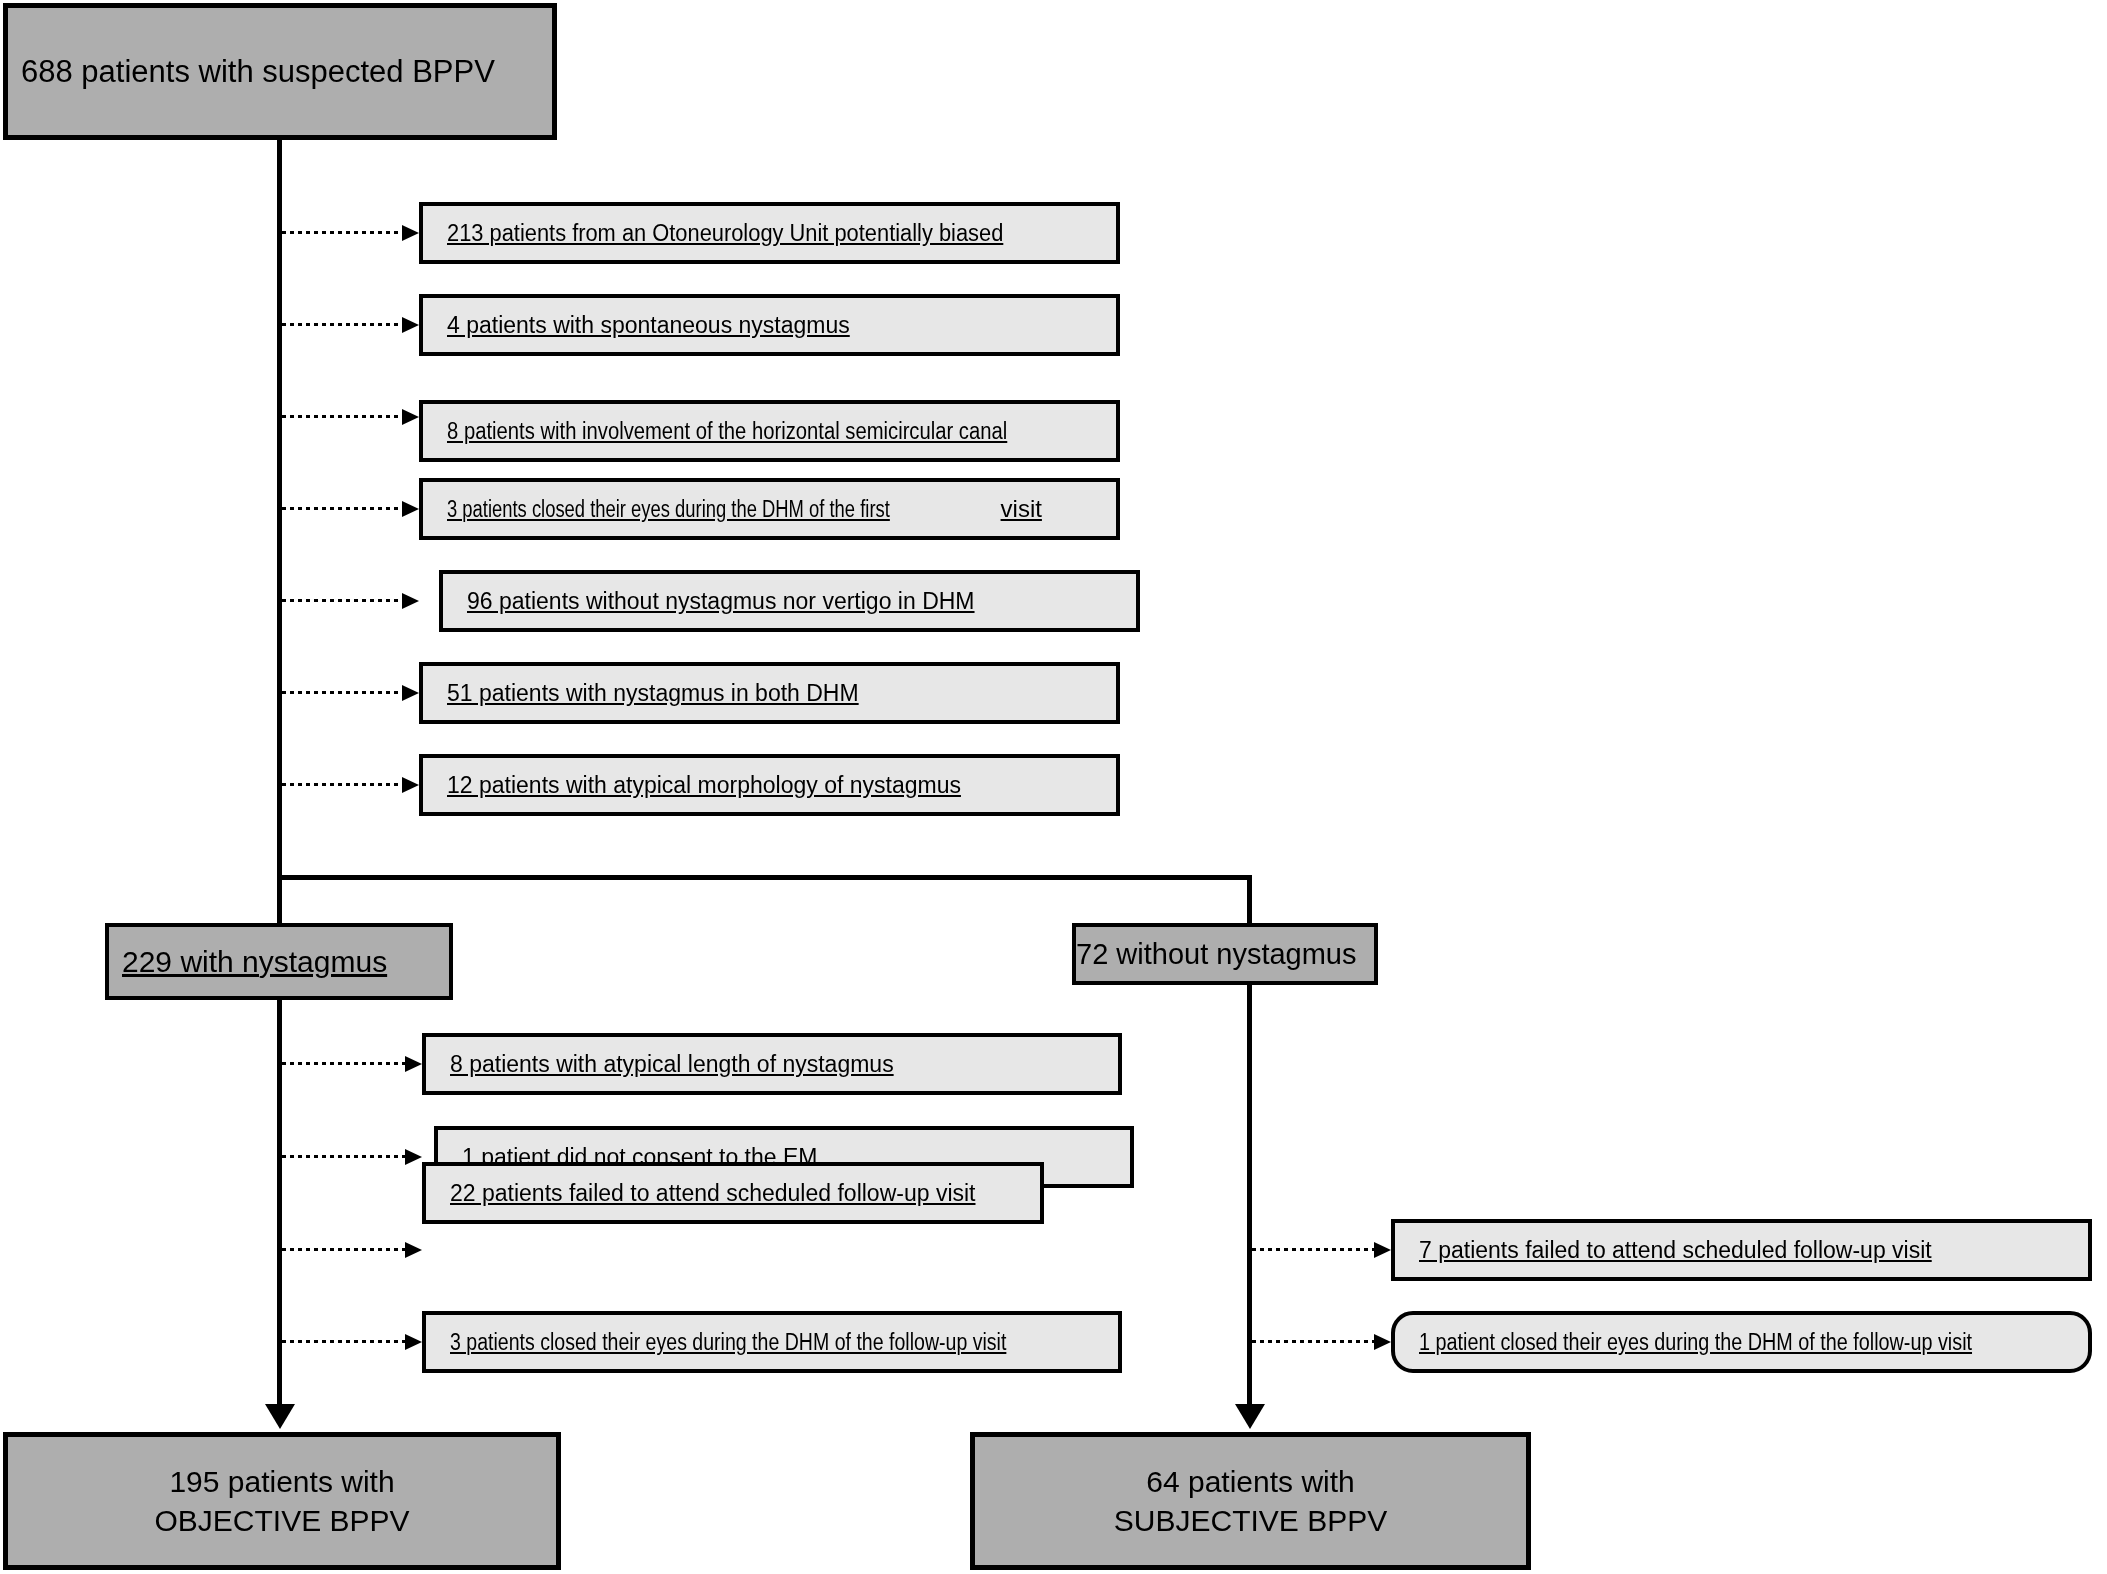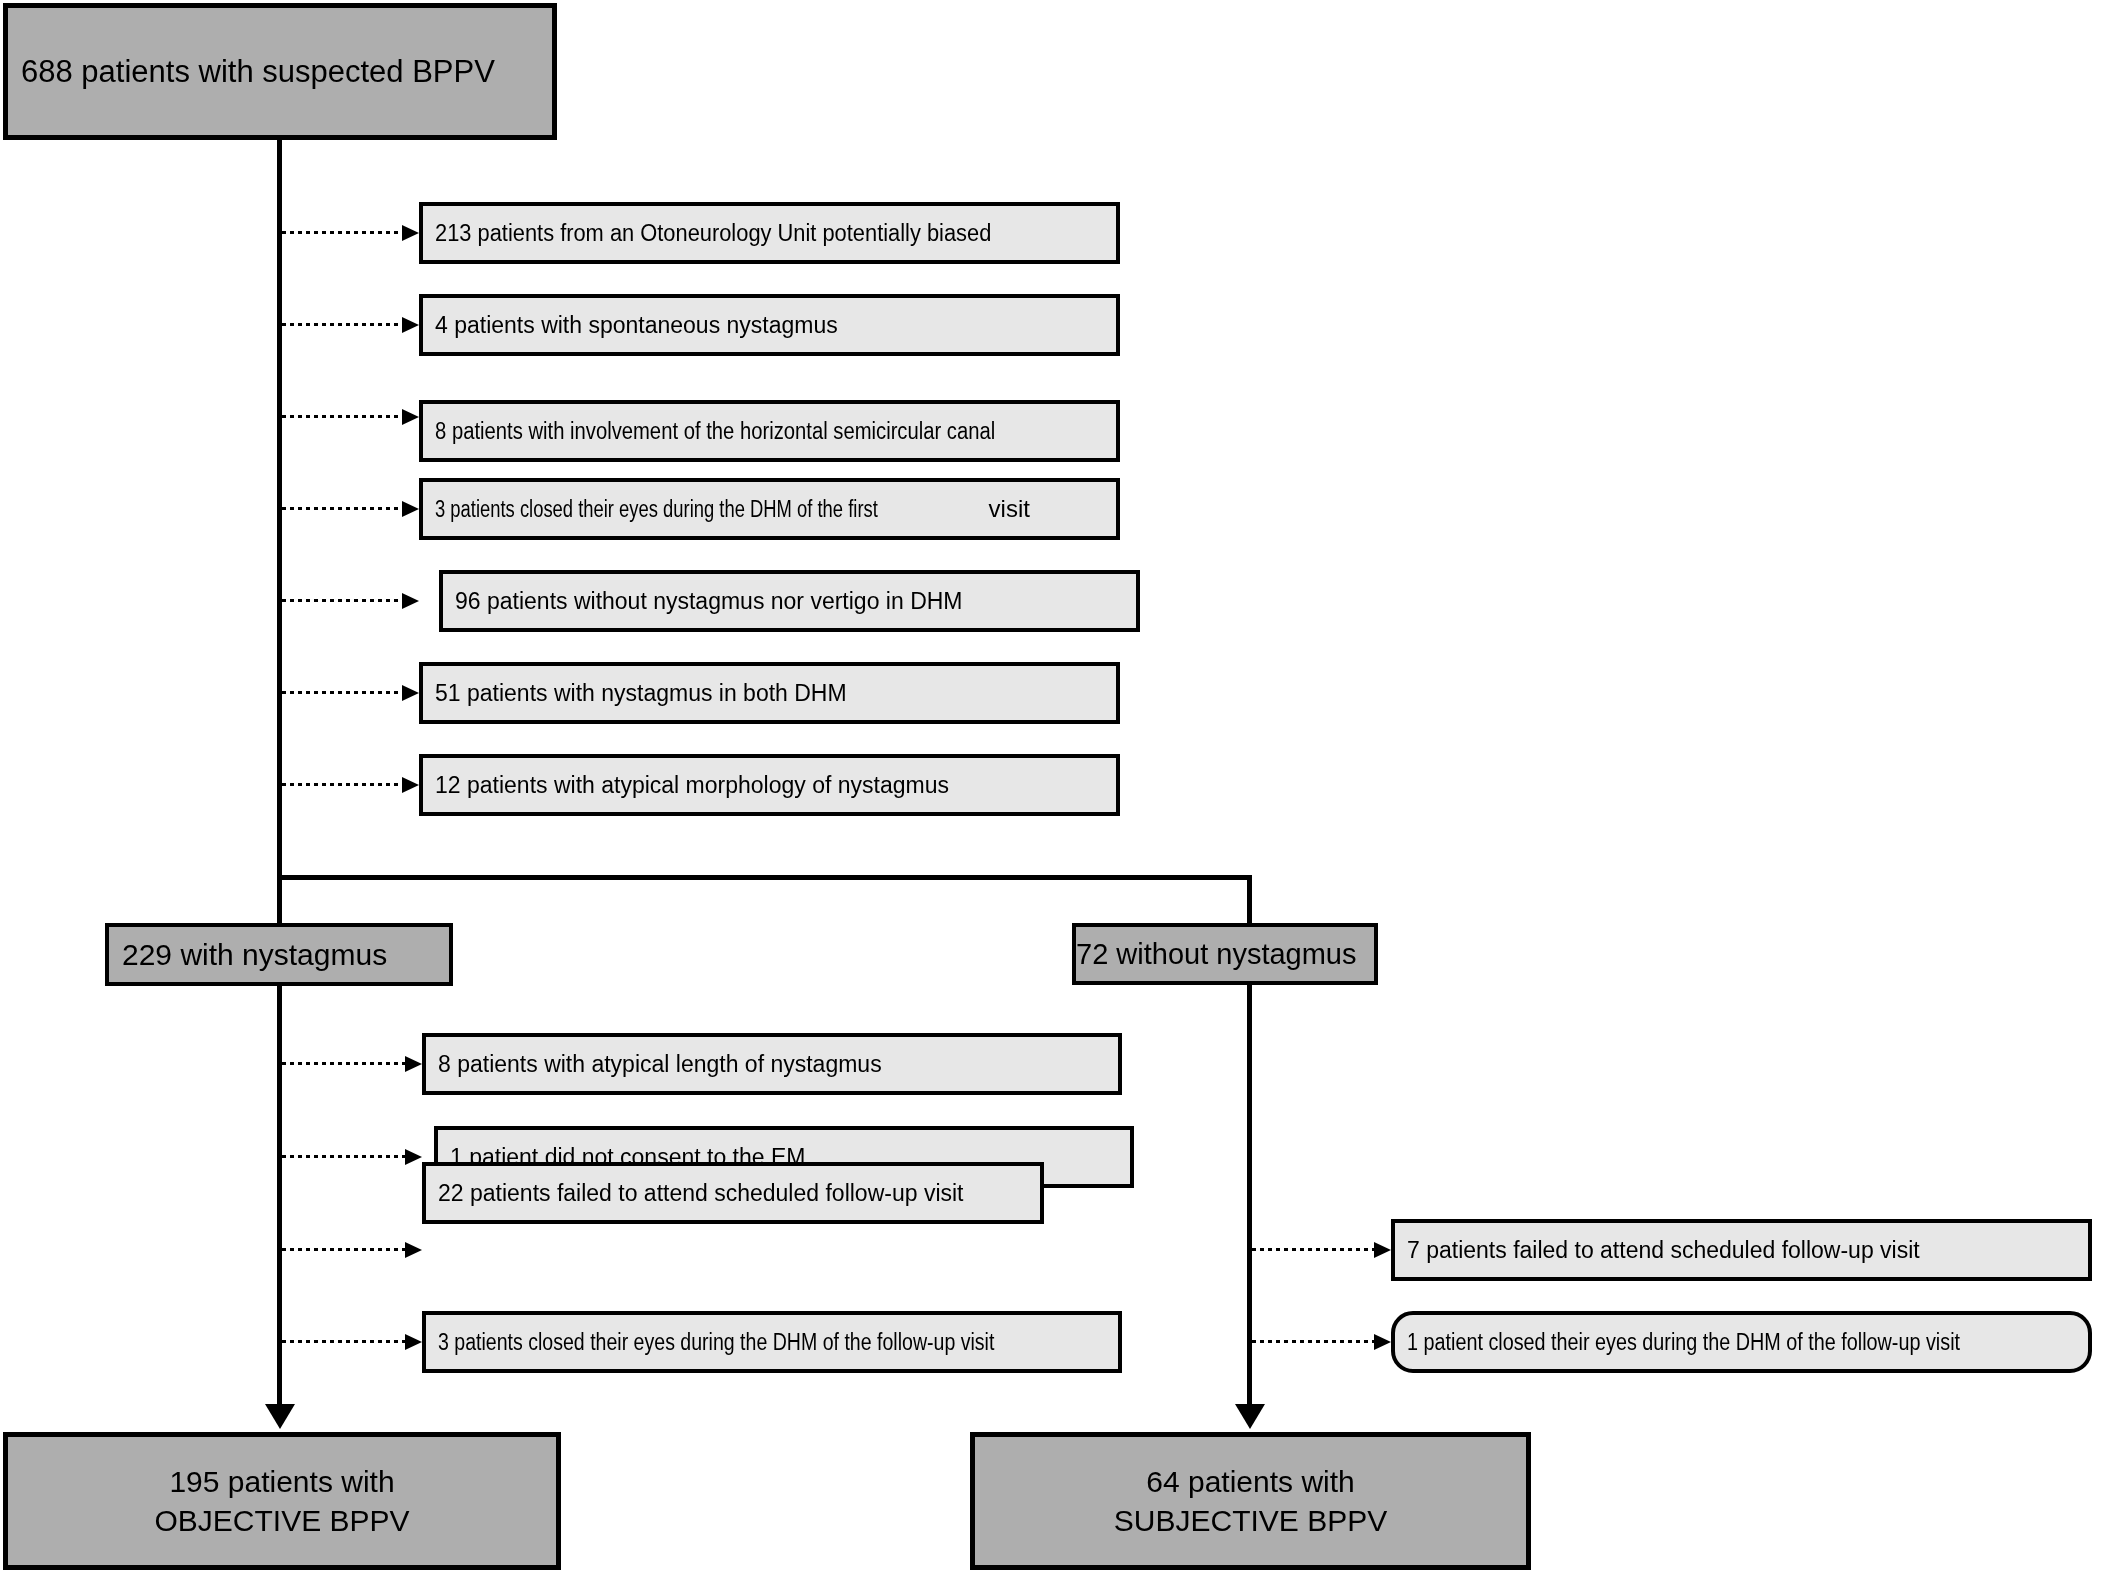--- a/index.html
+++ b/index.html
@@ -19,22 +19,22 @@
         background:repeating-linear-gradient(90deg,var(--line) 0 4px,transparent 4px 8px);}
   .tri-r{position:absolute;width:0;height:0;
          border-left:17px solid var(--line);
          border-top:8px solid transparent;border-bottom:8px solid transparent;}
   .tri-d{position:absolute;width:0;height:0;
          border-top:25px solid var(--line);
          border-left:15px solid transparent;border-right:15px solid transparent;}
   
   .xbox{position:absolute;width:701px;height:62px;box-sizing:border-box;
         background:var(--exclusion-fill);border:4px solid var(--line);
-        display:flex;align-items:center;padding-left:12px;
-        font-size:23px;white-space:nowrap;}
+        display:flex;align-items:center;padding-left:24px;
+        font-size:23px;white-space:nowrap;text-decoration:underline;}
   .gbox{position:absolute;box-sizing:border-box;background:var(--node-fill);
         border:4px solid var(--line);display:flex;align-items:center;
         padding-left:13px;font-size:30px;white-space:nowrap;}
   .gbox.big{border-width:5px;font-size:31px;}
   .terminal{position:absolute;box-sizing:border-box;background:var(--node-fill);
         border:5px solid var(--line);display:flex;flex-direction:column;
         justify-content:center;align-items:center;text-align:center;
         font-size:30px;line-height:39px;white-space:nowrap;}
   .cond{display:inline-block;transform-origin:left center;}
 </style>
@@ -98,21 +98,21 @@
   <div class="xbox" style="left:439px;top:570px;">
     <span>96 patients without nystagmus nor vertigo in DHM</span>
   </div>
   <div class="xbox" style="left:419px;top:662px;">
     <span>51 patients with nystagmus in both DHM</span>
   </div>
   <div class="xbox" style="left:419px;top:754px;">
     <span>12 patients with atypical morphology of nystagmus</span>
   </div>
 
-  <div class="gbox" style="left:105px;top:923px;width:348px;height:63px;">
+  <div class="gbox" style="left:105px;top:923px;width:348px;height:77px;text-decoration:underline;">
     <span>229 with nystagmus</span>
   </div>
   <div class="gbox" style="left:1072px;top:923px;width:306px;height:62px;padding-left:0;font-size:29px;">
     <span>72 without nystagmus</span>
   </div>
 
   <div class="xbox" style="left:422px;top:1033px;width:700px;">
     <span>8 patients with atypical length of nystagmus</span>
   </div>
   <div class="xbox" style="left:422px;top:1126px;width:700px;margin-left:12px;">

